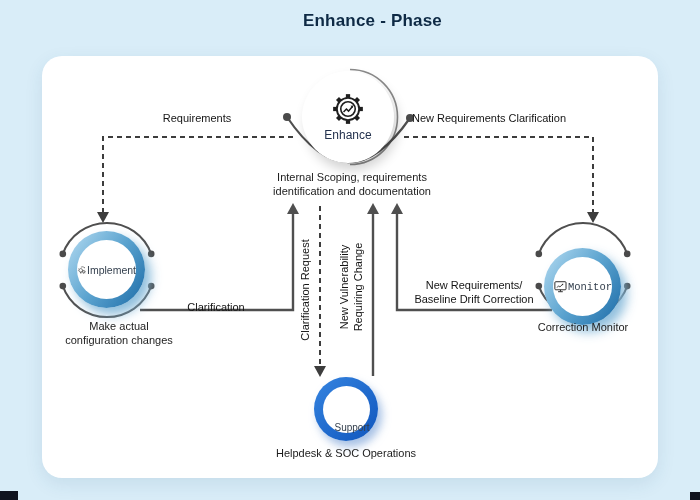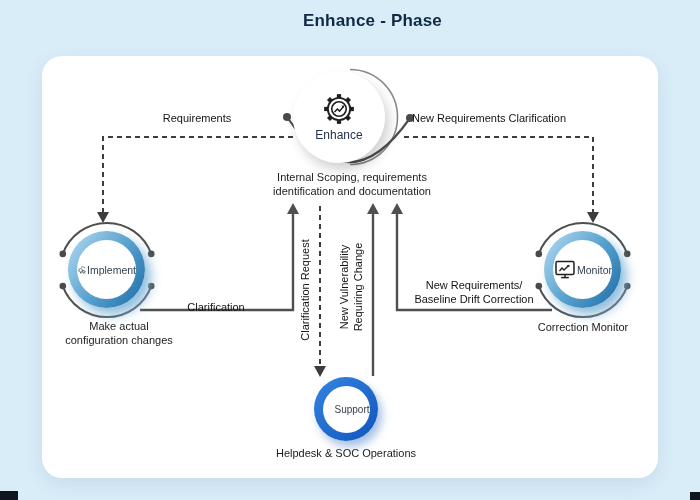--- a/index.html
+++ b/index.html
@@ -13,46 +13,46 @@
   }
   .card {
     position:absolute; left:42px; top:56px; width:616px; height:422px;
     background:#ffffff; border-radius:20px;
     box-shadow:0 6px 18px rgba(30,80,120,.10);
   }
   svg.layer { position:absolute; left:0; top:0; width:700px; height:500px; z-index:2; }
 
   .node { position:absolute; border-radius:50%; z-index:3; display:flex; align-items:center; justify-content:center; }
   .enhance-circle {
-    left:293px; top:71px; width:92px; height:92px; background:#fff;
+    left:302px; top:71px; width:92px; height:92px; background:#fff;
     box-shadow:4px 7px 12px rgba(0,0,0,.18);
     flex-direction:column; gap:1px;
   }
   .enhance-label { font-size:12px; color:#24324e; font-weight:500; margin-top:1px; }
 
   .ring {
     width:77px; height:77px;
     background:linear-gradient(125deg,#b5dcf2 0%,#5ba3cf 50%,#1c6ba7 100%);
     box-shadow:6px 7px 11px rgba(125,180,215,.85);
   }
   .ring, .ring-support { border-radius:50%; display:flex; align-items:center; justify-content:center; }
   .ring-inner {
     width:59px; height:59px; border-radius:50%; background:#fff;
     display:flex; flex-direction:row; align-items:center; justify-content:center; gap:0px;
   }
   .impl-pos { left:68px; top:231px; }
-  .mon-pos  { left:544px; top:231px; }
+  .mon-pos  { left:544px; top:248px;font-family:Liberation Mono, monospace; }
   .node-label { font-size:10.5px; color:#333f4d; font-weight:500; }
 
   .ring-support {
     width:64px; height:64px;
     background:linear-gradient(135deg,#3584e0 0%,#0f55bd 100%);
     box-shadow:4px 6px 9px rgba(120,160,215,.65);
   }
-  .ring-support .ring-inner { width:47px; height:47px; gap:12px; }
+  .ring-support .ring-inner { width:47px; height:47px; gap:12px;align-items:flex-end; }
   .sup-pos { left:314px; top:377px; }
   .ring-support .node-label { font-size:10px; }
 
   .caption {
     position:absolute; z-index:4; text-align:center; white-space:pre-line;
     font-size:11px; line-height:1.25; color:#1c1c1c; font-weight:500;
   }
   .edge-label {
     position:absolute; z-index:4; text-align:center; white-space:pre-line;
     font-size:11px; line-height:1.25; color:#141414; font-weight:500;

